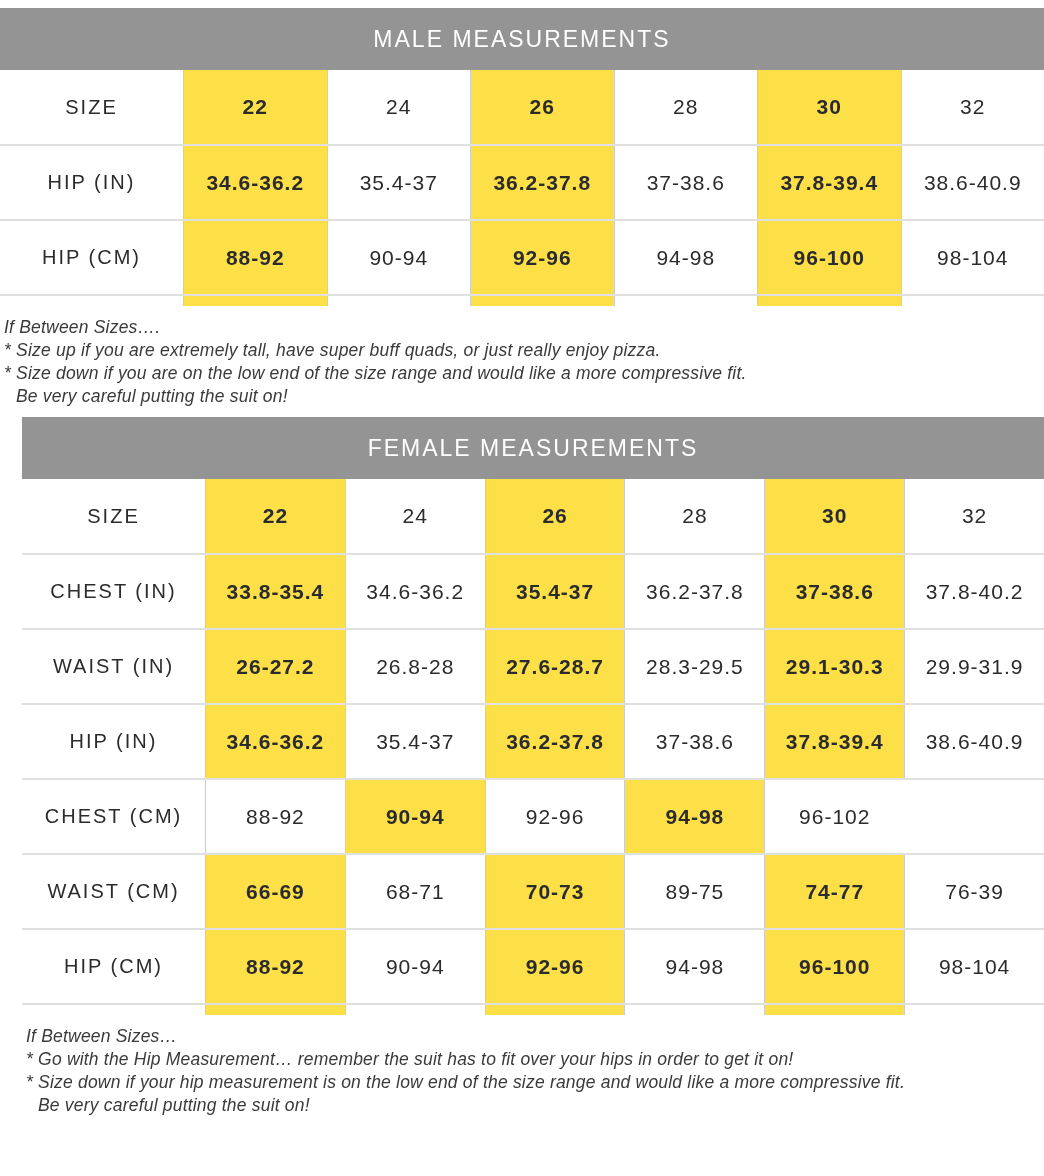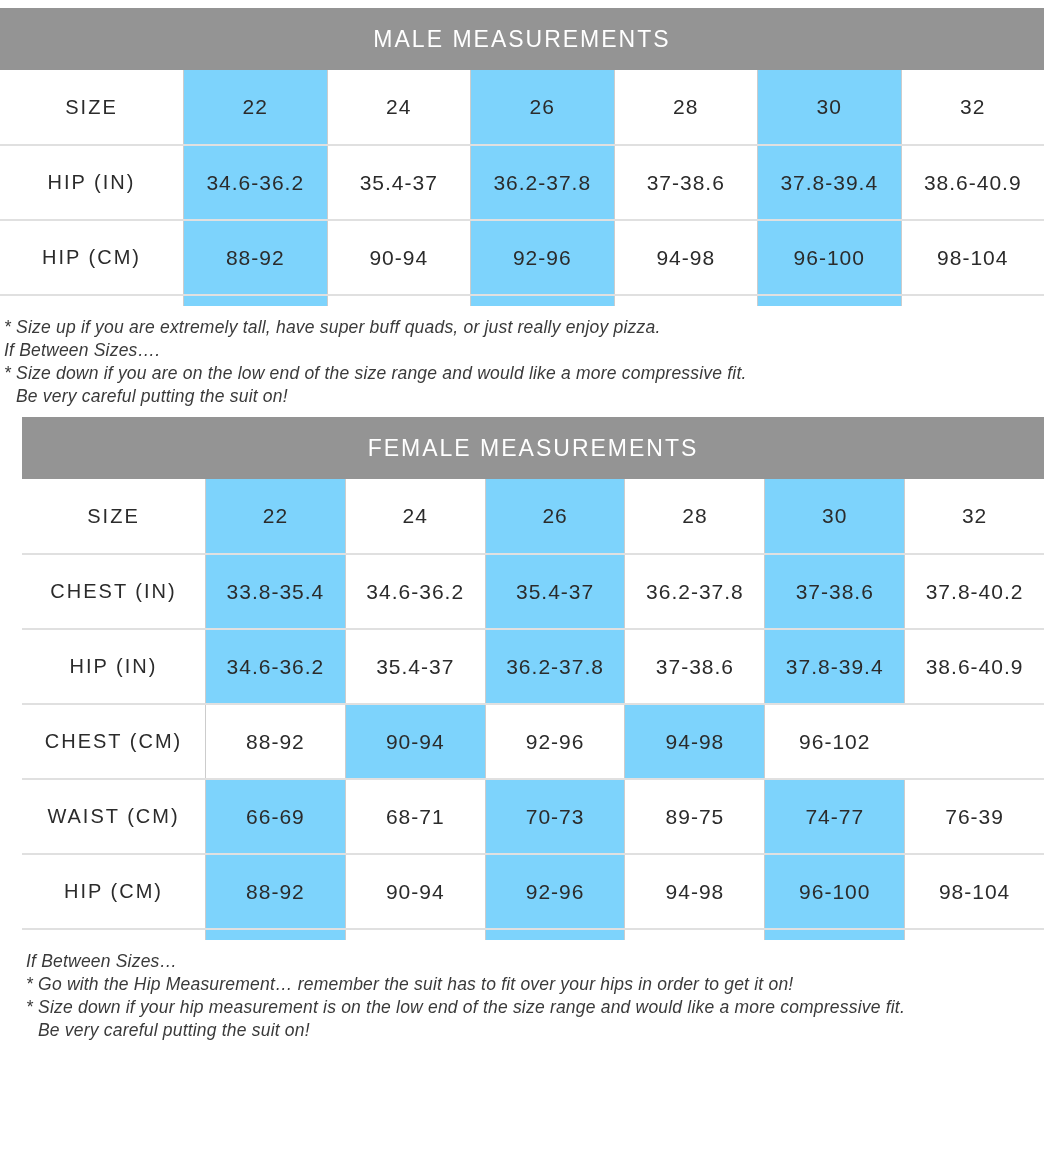--- a/index.html
+++ b/index.html
@@ -40,21 +40,21 @@
     justify-content: center;
     height: 73px;
     font-size: 21px;
     letter-spacing: 1px;
     color: #2b2b2b;
     border-left: 1px solid #cccccc;
     background: #ffffff;
     white-space: nowrap;
   }
   .cell:first-child { border-left: none; }
-  .cell.shaded { background: #7dd3fc; }
+  .cell.shaded { background: #fde047; font-weight: bold; }
   .header-row .cell { height: 74px; }
   .stub-row .cell { height: 10px; }
   .cell.label { font-size: 20px; letter-spacing: 2px; }
 
   
   .notes {
     margin: 10px 0 0 4px;
     font-style: italic;
     font-size: 17.5px;
     line-height: 23px;
@@ -108,22 +108,22 @@
       <div class="cell"></div>
       <div class="cell shaded"></div>
       <div class="cell"></div>
       <div class="cell shaded"></div>
       <div class="cell"></div>
       <div class="cell shaded"></div>
       <div class="cell"></div>
     </div>
 
     <div class="notes">
+      <p>If Between Sizes….</p>
       <p>* Size up if you are extremely tall, have super buff quads, or just really enjoy pizza.</p>
-      <p>If Between Sizes….</p>
       <p>* Size down if you are on the low end of the size range and would like a more compressive fit.</p>
       <p class="indent">Be very careful putting the suit on!</p>
     </div>
   </div>
 
   <div class="female-section">
     <div class="chart-bar">FEMALE MEASUREMENTS</div>
 
     <div class="grid-row header-row">
       <div class="cell label">SIZE</div>
@@ -138,20 +138,29 @@
     <div class="grid-row">
       <div class="cell label">CHEST (IN)</div>
       <div class="cell shaded">33.8-35.4</div>
       <div class="cell">34.6-36.2</div>
       <div class="cell shaded">35.4-37</div>
       <div class="cell">36.2-37.8</div>
       <div class="cell shaded">37-38.6</div>
       <div class="cell">37.8-40.2</div>
     </div>
 
+    <div class="grid-row">
+      <div class="cell label">WAIST (IN)</div>
+      <div class="cell shaded">26-27.2</div>
+      <div class="cell">26.8-28</div>
+      <div class="cell shaded">27.6-28.7</div>
+      <div class="cell">28.3-29.5</div>
+      <div class="cell shaded">29.1-30.3</div>
+      <div class="cell">29.9-31.9</div>
+    </div>
 
     <div class="grid-row">
       <div class="cell label">HIP (IN)</div>
       <div class="cell shaded">34.6-36.2</div>
       <div class="cell">35.4-37</div>
       <div class="cell shaded">36.2-37.8</div>
       <div class="cell">37-38.6</div>
       <div class="cell shaded">37.8-39.4</div>
       <div class="cell">38.6-40.9</div>
     </div>

